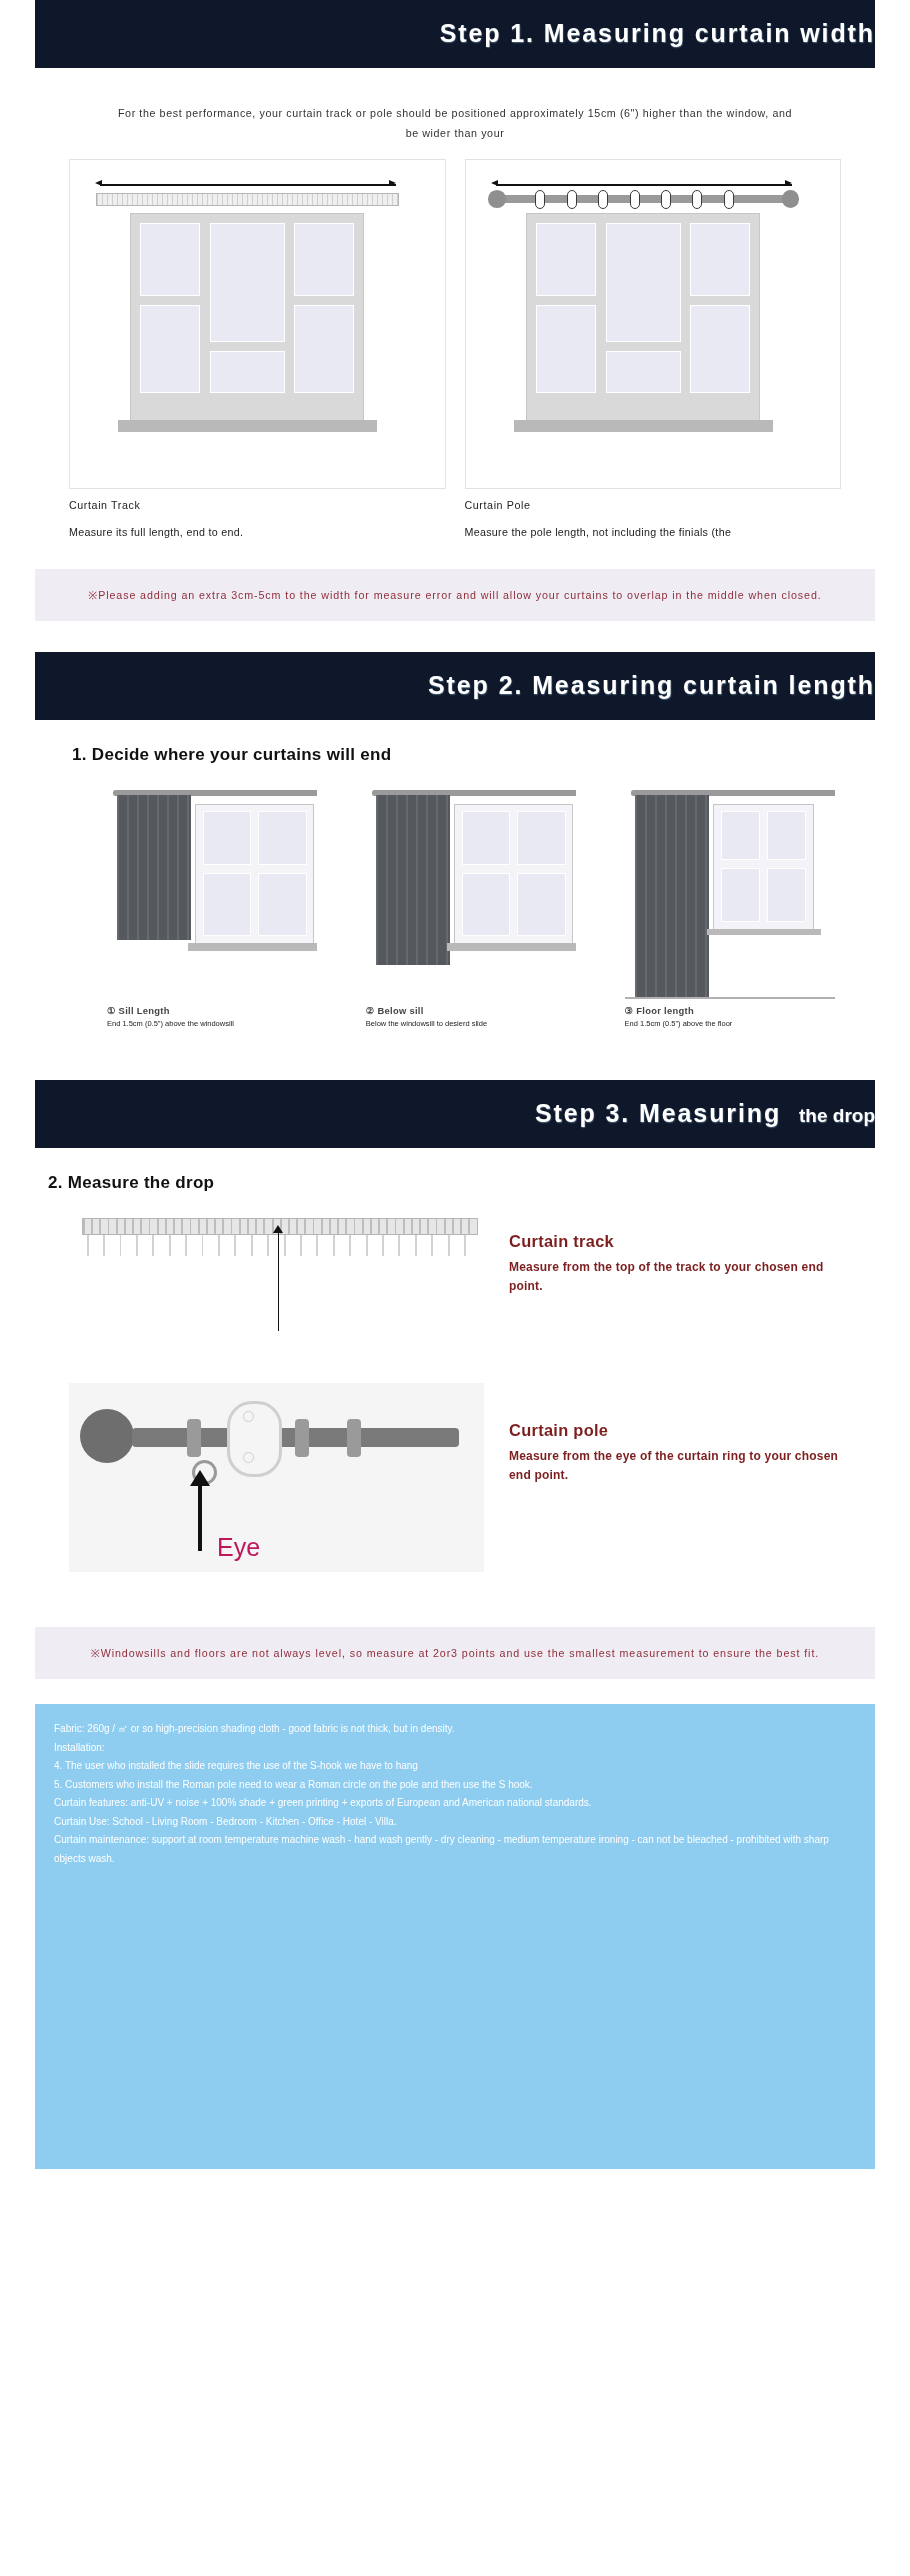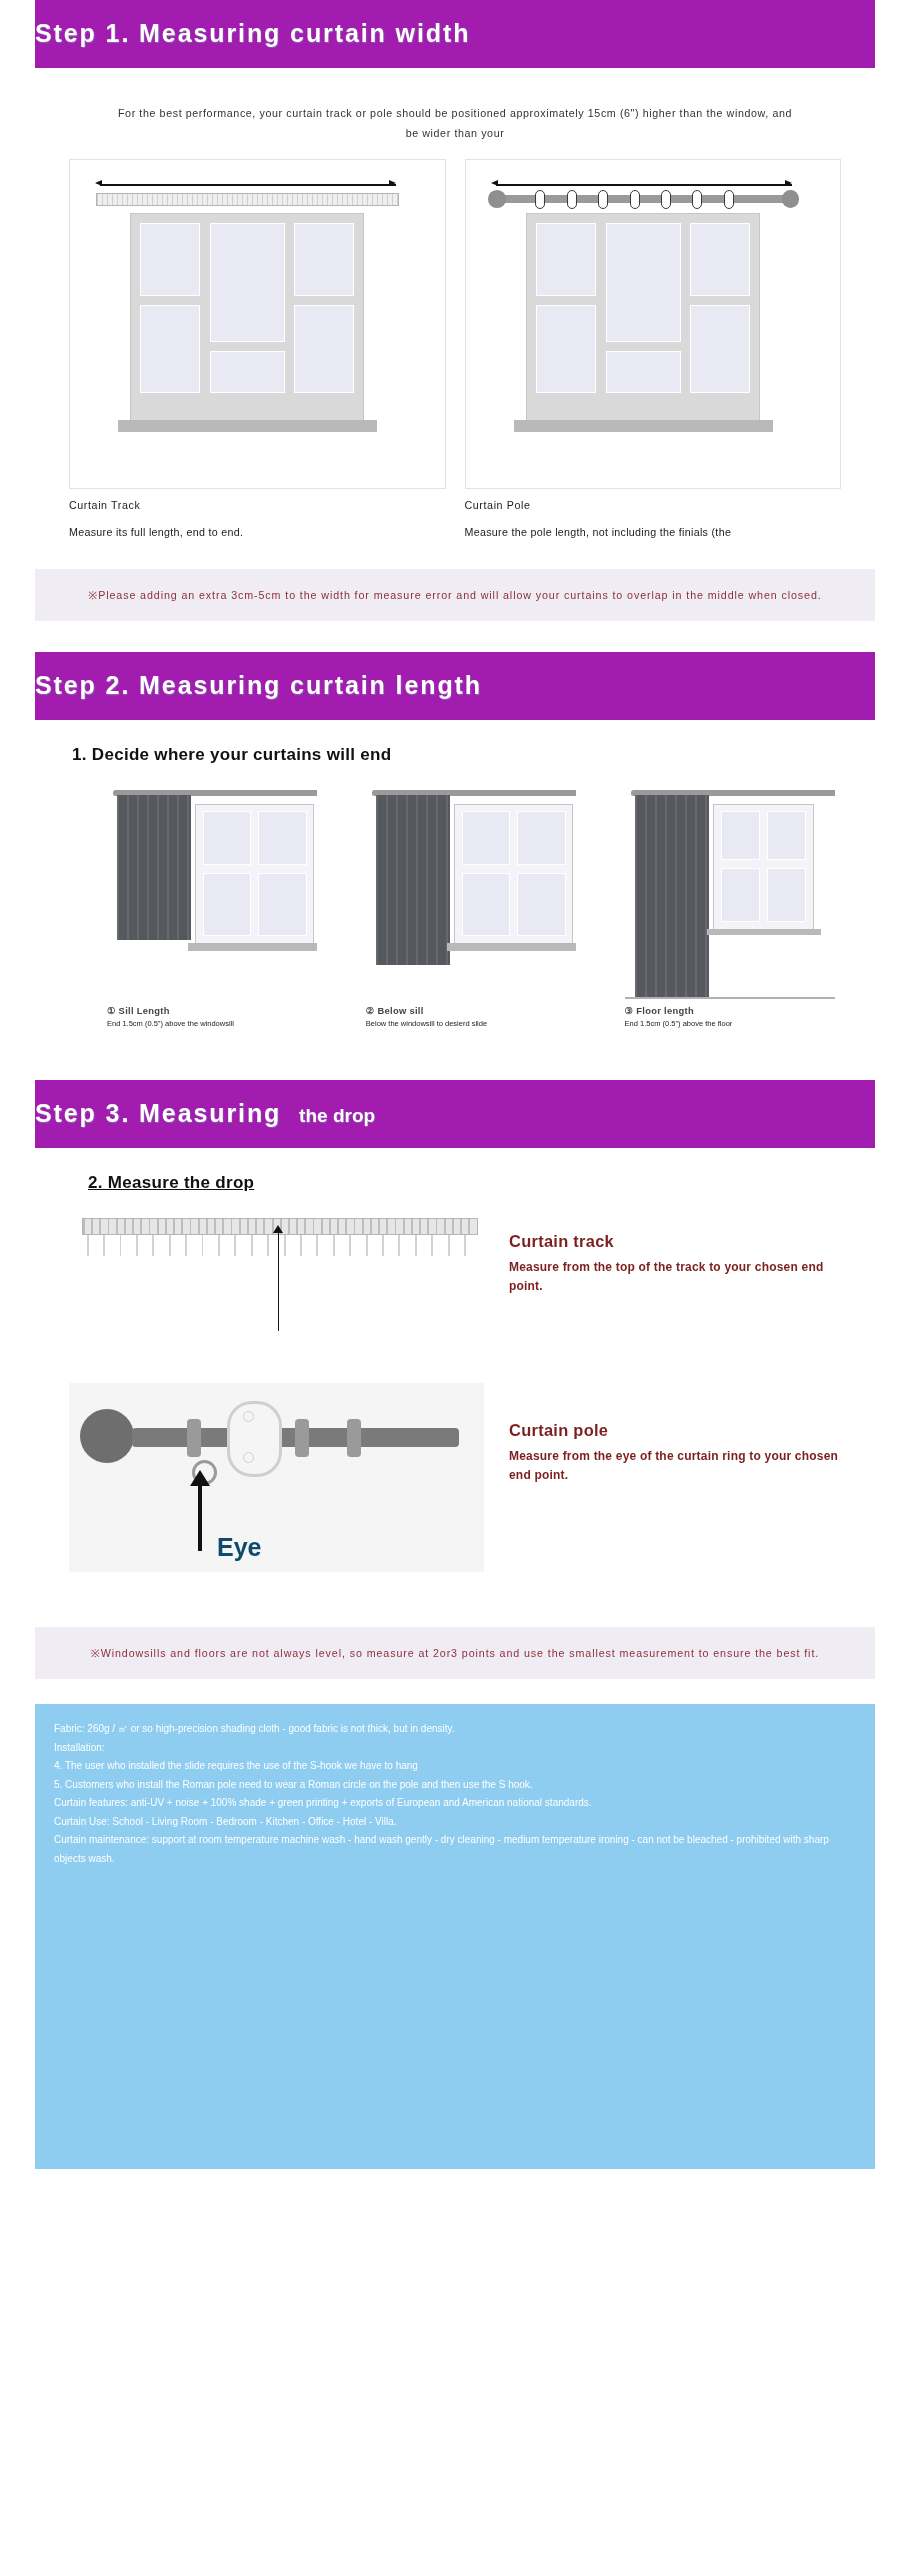--- a/index.html
+++ b/index.html
@@ -13,23 +13,23 @@
     -webkit-font-smoothing: antialiased;
   }
   .page {
     width: 910px;
     margin: 0 auto;
     position: relative;
     background: #fff;
   }
   
   .step-banner {
-    background: #a21caf;
+    background: #0f172a;
     color: #ffffff;
-    text-align: left;
+    text-align: right;
     font-size: 25px;
     letter-spacing: 1.9px;
     font-weight: bold;
     padding: 19px 0 20px 0;
     text-shadow: 0.6px 0.6px 1.3px rgba(120,160,185,0.55);
   }
   .banner-wrap {
     padding: 0 35px;
   }
   .intro-text {
@@ -359,21 +359,21 @@
 
   <div class="spacer-lg"></div>
 
   <div class="banner-wrap">
     <div class="step-banner">
       <span>Step 3. Measuring</span>
       <span style="font-size:19px; letter-spacing:0px;margin-left:9px;">the drop</span>
     </div>
   </div>
 
-  <div class="sub-head" style="padding-left:88px;text-decoration:underline;">2. Measure the drop</div>
+  <div class="sub-head" style="padding-left:48px;">2. Measure the drop</div>
 
   <div style="height:14px;"></div>
 
   <div class="drop-row">
     <div class="drop-fig" style="height:151px;">
       <div style="position:absolute; left:12.6px; top:11.3px; width:396px; height:16.4px; background:repeating-linear-gradient(to right,#bdbdbd 0 1.9px,#e6e6e6 1.9px 8.2px); border:0.6px solid #b5b5b5; box-sizing:border-box;"></div>
       <div style="position:absolute; left:14px; top:28px; width:394px; height:21.4px; background:repeating-linear-gradient(to right,rgba(0,0,0,0) 0 3.8px,#d2d2d2 3.8px 5.7px,rgba(0,0,0,0) 5.7px 16.4px);"></div>
 
       <div style="position:absolute; left:209px; top:22.6px; width:1.3px; height:101px; background:#111;"></div>
       <div style="position:absolute; left:204px; top:17.6px; width:0; height:0; border-left:5.7px solid transparent; border-right:5.7px solid transparent; border-bottom:8.8px solid #111;"></div>
@@ -395,21 +395,21 @@
       <div style="position:absolute; left:278px; top:36px; width:14px; height:38px; background:#9a9a9a; border-radius:3.8px;"></div>
 
       <div style="position:absolute; left:158px; top:17.6px; width:49px; height:70px; border:3.1px solid #cfcfcf; border-radius:25px; background:#f5f5f5;"></div>
       <div style="position:absolute; left:174px; top:28px; width:8.8px; height:8.8px; border-radius:50%; border:1.9px solid #cfcfcf;"></div>
       <div style="position:absolute; left:174px; top:69px; width:8.8px; height:8.8px; border-radius:50%; border:1.9px solid #cfcfcf;"></div>
 
       <div style="position:absolute; left:123px; top:77px; width:19px; height:19px; border:3.1px solid #9a9a9a; border-radius:50%; background:#f5f5f5;"></div>
 
       <div style="position:absolute; left:129px; top:99px; width:4.4px; height:69px; background:#111;"></div>
       <div style="position:absolute; left:121px; top:87px; width:0; height:0; border-left:10px solid transparent; border-right:10px solid transparent; border-bottom:16.4px solid #111;"></div>
-      <div style="position:absolute; left:148px; top:150px; font-size:25px; font-weight:bold; color:#0c4a6e;">Eye</div>
+      <div style="position:absolute; left:148px; top:150px; font-size:25px; font-weight:normal; color:#be185d;">Eye</div>
     </div>
     <div style="padding-top:38px;">
       <div class="drop-text-h">Curtain pole</div>
       <div class="drop-text-b">Measure from the eye of the curtain ring to your chosen end point.</div>
     </div>
   </div>
 
   <div style="height:44px;"></div>
 
   <div class="note-box">

